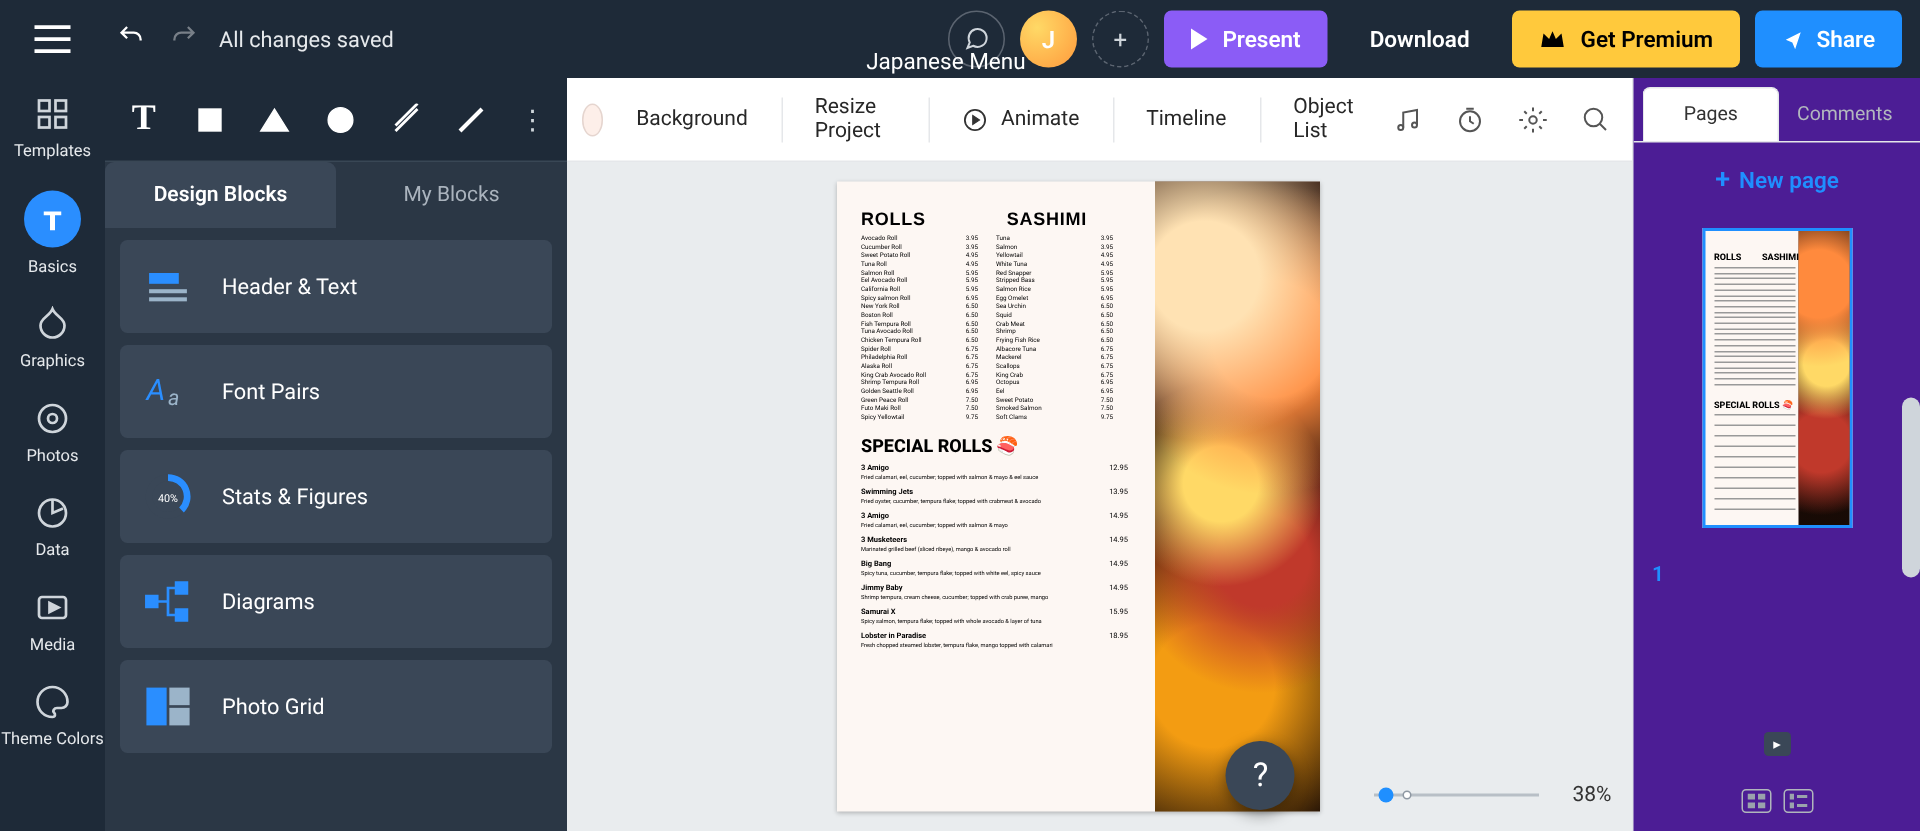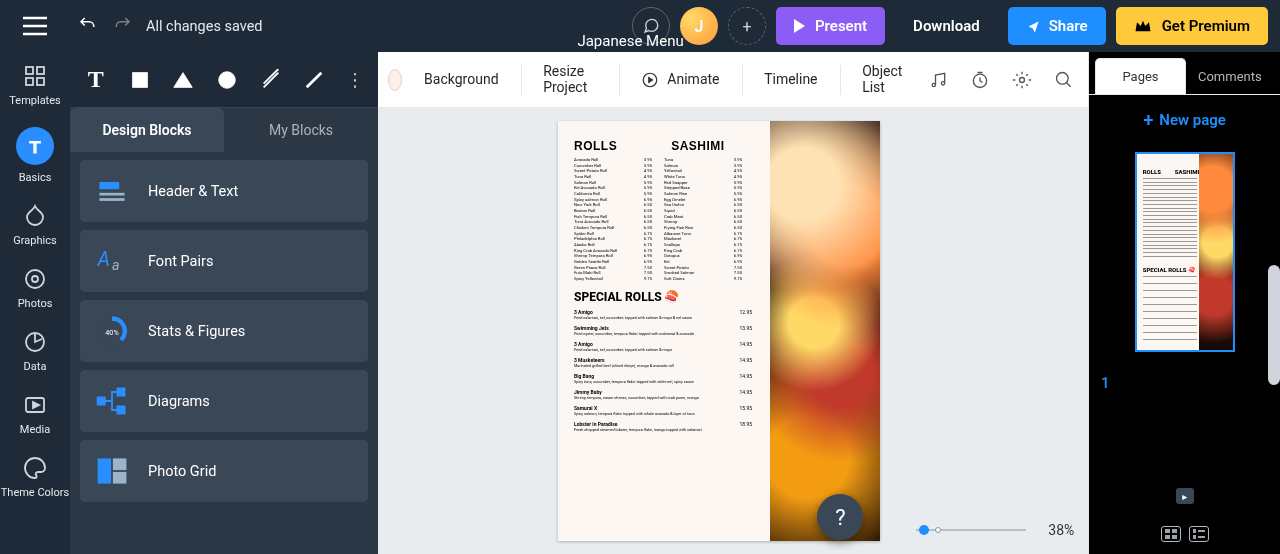--- a/index.html
+++ b/index.html
@@ -83,21 +83,21 @@
 .sp-row .sd { font-size: 3.8px; }
 .sp-row .sp { float: right; font-size: 5px; }
 
 .zoom { position: absolute; right: 14px; bottom: 16px; display: flex; align-items: center; gap: 22px; }
 .slider { width: 110px; height: 2px; background: #b8bfc6; position: relative; }
 .slider .dot { position: absolute; left: 8px; top: 50%; transform: translate(-50%,-50%); width: 10px; height: 10px; border-radius: 50%; background: #1f8fff; }
 .slider .dot2 { position: absolute; left: 22px; top: 50%; transform: translate(-50%,-50%); width: 6px; height: 6px; border-radius: 50%; border: 1px solid #8e98a2; background: #fff; }
 .zoom-pct { font-size: 14px; color: #333; }
 .help-fab { position: absolute; right: 225px; bottom: 14px; width: 46px; height: 46px; border-radius: 50%; background: #3a4757; color: #fff; display: flex; align-items: center; justify-content: center; font-size: 22px; box-shadow: 0 3px 10px rgba(0,0,0,.4); cursor: pointer; }
 
-.rpanel { width: 207px; background: #000000; border-left: 1px solid #e3e6e9; display: flex; flex-direction: column; overflow: hidden; }
+.rpanel { width: 207px; background: #4c1d95; border-left: 1px solid #e3e6e9; display: flex; flex-direction: column; overflow: hidden; }
 .rtabs { height: 42px; display: flex; padding: 6px 6px 0; gap: 0; }
 .rtab { flex: 1; display: flex; align-items: center; justify-content: center; font-size: 13px; border-radius: 5px 5px 0 0; cursor: pointer; }
 .rtab.active { background: #fff; border: 1px solid #e5e7ea; border-bottom: none; color: #333; }
 .rtab:not(.active) { color: #b2b8be; }
 .rbody { flex: 1; border-top: 1px solid #e5e7ea; display: flex; flex-direction: column; align-items: center; padding-top: 14px; position: relative; }
 .newpage { font-size: 15px; color: #1f8fff; font-weight: 600; display: flex; align-items: center; gap: 6px; cursor: pointer; }
 .thumb-wrap { margin-top: 22px; display: flex; flex-direction: column; align-items: center; gap: 6px; }
 .thumb { width: 100px; height: 200px; background: #fdf7f3; border: 2px solid #1f8fff; position: relative; }
 .thumb-img { position: absolute; right: 0; top: 0; width: 34px; height: 100%;
   background:
@@ -158,31 +158,31 @@
       <svg width="18" height="18" viewBox="0 0 24 24">
           <path d="M21 11a8 8 0 01-12 7l-5 2 2-5a8 8 0 1115-4z" fill="none" stroke="#cfd5db" stroke-width="1.8"></path>
         </svg>
     </div>
     <div class="circ avatar">J</div>
     <div class="circ circ-border">+</div>
     <div class="btn btn-present">
         <span>Present</span>
       </div>
     <div class="btn btn-dark">Download</div>
+    <div class="btn btn-prem">
+      <svg viewBox="0 0 24 18">
+          <path d="M2 16h20L20 4l-5 5-3-7-3 7-5-5z" fill="#000"></path>
+        </svg>
+      <span>Get Premium</span>
+    </div>
     <div class="btn btn-share">
       <svg viewBox="0 0 24 24">
           <path d="M4 12l16-8-6 18-3-7-7-3z" fill="#fff"></path>
         </svg>
       <span>Share</span>
-    </div>
-    <div class="btn btn-prem">
-      <svg viewBox="0 0 24 18">
-          <path d="M2 16h20L20 4l-5 5-3-7-3 7-5-5z" fill="#000"></path>
-        </svg>
-      <span>Get Premium</span>
     </div>
   </div>
 </div>
 
 <div class="main">
 
   <div class="rail">
     <div class="rail-item">
       <svg viewBox="0 0 24 24" fill="none" stroke="#cfd5db" stroke-width="1.8">
           <rect x="3" y="3" width="7" height="7"></rect>

